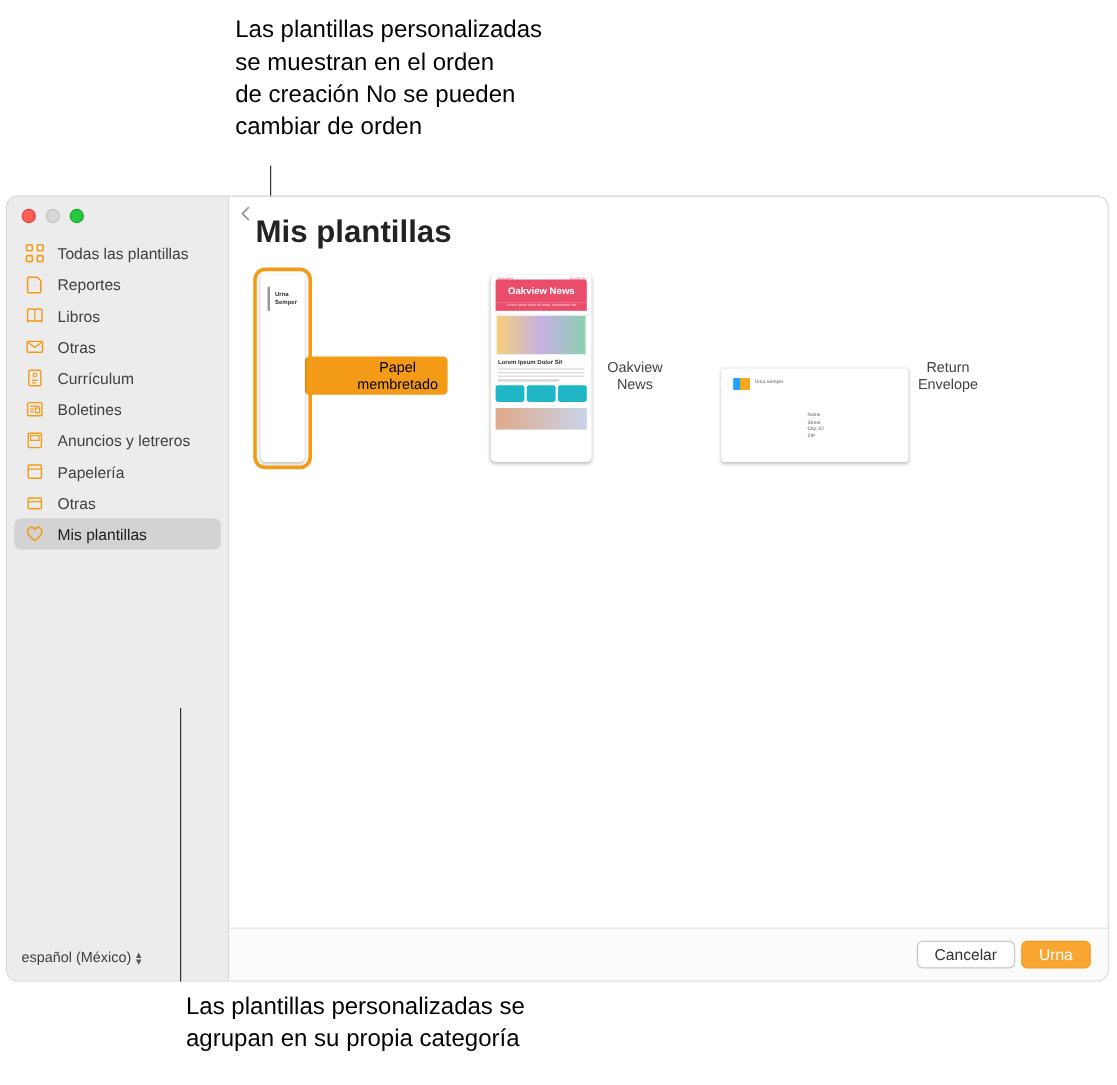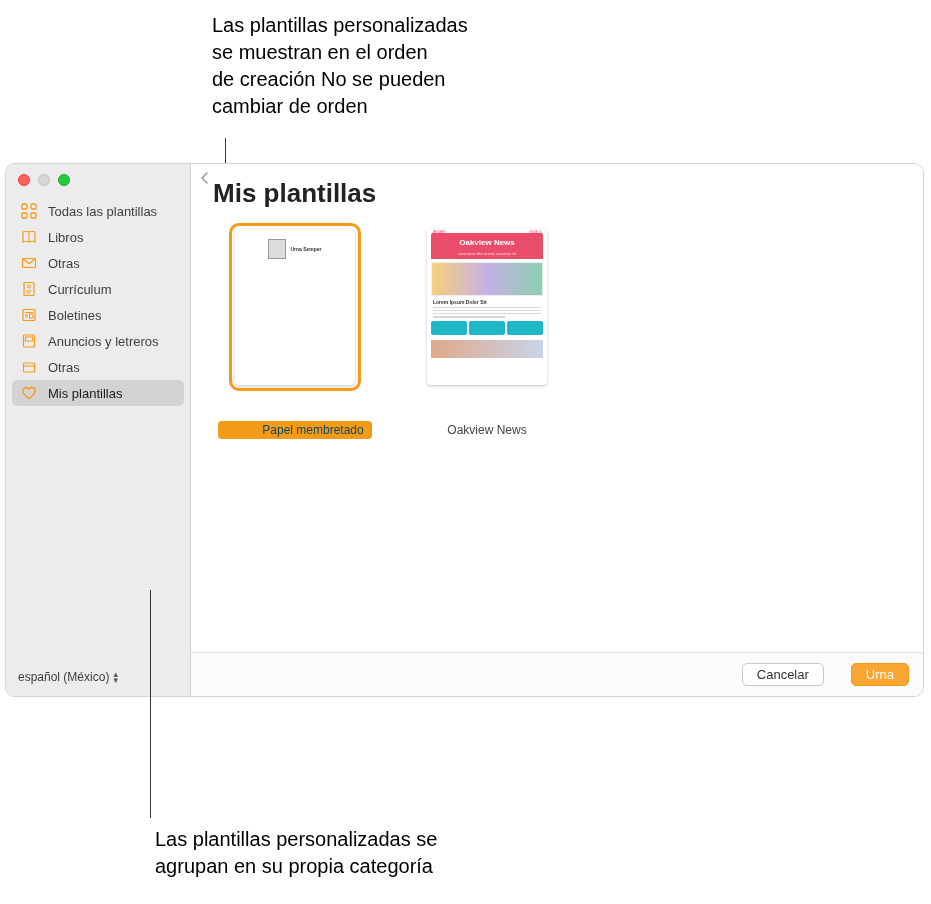--- a/index.html
+++ b/index.html
@@ -24,21 +24,21 @@
     position: absolute;
     background: #333;
   }
 
   
   .window {
     position: absolute;
     left: 5px;
     top: 163px;
     width: 919px;
-    height: 534px;
+    height: 655px;
     border: 1px solid #d5d5d5;
     border-radius: 10px;
     display: flex;
     overflow: hidden;
     box-shadow: 0 0 0 0.5px rgba(0,0,0,0.04);
   }
 
   
   .sidebar {
     width: 185px;
@@ -123,24 +123,23 @@
   }
 
   .templates-row {
     display: flex;
     gap: 36px;
     padding: 10px 26px;
     align-items: flex-start;
   }
   .template-item {
     display: flex;
-    flex-direction: column;
+    flex-direction: row;
     align-items: center;
     width: 156px;
-    gap: 24px;
   }
   .thumb-wrap {
     width: 120px;
     height: 156px;
     border-radius: 4px;
     position: relative;
     background:#fff;
     box-shadow: 0 1px 3px rgba(0,0,0,0.25);
   }
   .thumb-wrap.selected {
@@ -151,21 +150,21 @@
   .tlabel {
     margin-top: 12px;
     font-size: 12px;
     color: #444;
     text-align: center;
     padding: 2px 8px;
     border-radius: 4px;
   }
   .tlabel.selected {
     background: #f39b17;
-    color: #0c4a6e;
+    color: #000000;
     padding-left: 44px;
   }
 
   
   .thumb1-inner {
     position:absolute; inset:10px 10px 10px 10px;
     display:flex; flex-direction:column; gap:4px;
     font-size: 3.5px; color:#666; line-height:1.2;
   }
   .thumb1-head { display:flex; align-items:center; gap:4px; justify-content:center; margin-bottom:6px;}
@@ -200,21 +199,21 @@
   .thumb3-addr { position:absolute; top:36px; left:72px; font-size:4px; color:#555; line-height:1.4;}
   .template-item.envelope { width: 170px; }
   .template-item.envelope .thumb-outer { height:156px; display:flex; align-items:flex-end; }
 
   
   .footer {
     border-top: 1px solid #e2e2e2;
     padding: 10px 14px;
     display:flex;
     justify-content:flex-end;
-    gap:27px;
+    gap:5px;
     background:#fbfbfb;
   }
   .btn {
     font-size: 13px;
     padding: 3px 14px;
     border-radius: 5px;
     cursor: default;
     border: 1px solid #c8c8c8;
     background: #fff;
     color:#333;
@@ -223,21 +222,21 @@
     background: #f8a531;
     border-color: #f29a1e;
     color: #fff;
     font-weight: 500;
   }
   .content-area { flex:1; overflow:auto; }
 </style>
 </head>
 <body>
 
-<div class="callout" style="left:212px; top:12px;">Las plantillas personalizadas
+<div class="callout" style="left:196px; top:12px;">Las plantillas personalizadas
 se muestran en el orden
 de creación No se pueden
 cambiar de orden</div>
 <div class="callout-line" style="left:225px; top:138px; width:1px; height:180px;"></div>
 <div class="callout-line" style="left:225px; top:318px; width:25px; height:1px;"></div>
 
 <div class="window">
 
   <div class="sidebar">
     <div class="titlebar-controls">
@@ -257,20 +256,28 @@
                 <rect x="1" y="10" width="5" height="5" rx="1"></rect>
                 <rect x="10" y="10" width="5" height="5" rx="1"></rect>
               </g>
             </svg>
         </span>
         <span>Todas las plantillas</span>
       </div>
 
 
 
+      <div class="sidebar-item">
+        <span class="icn">
+          <svg width="16" height="16" viewBox="0 0 16 16">
+              <path d="M3 2h7l3 3v9a1 1 0 0 1-1 1H3a1 1 0 0 1-1-1V3a1 1 0 0 1 1-1z" fill="none" stroke="#f39b17" stroke-width="1.3"></path>
+            </svg>
+        </span>
+        <span>Reportes</span>
+      </div>
 
       <div class="sidebar-item">
         <span class="icn">
           <svg width="16" height="16" viewBox="0 0 16 16">
               <path d="M2 3c2-1 4-1 6 0 2-1 4-1 6 0v10c-2-1-4-1-6 0-2-1-4-1-6 0V3z" fill="none" stroke="#f39b17" stroke-width="1.2"></path>
               <line x1="8" y1="3" x2="8" y2="13" stroke="#f39b17" stroke-width="1"></line>
             </svg>
         </span>
         <span>Libros</span>
       </div>
@@ -313,20 +320,29 @@
       <div class="sidebar-item">
         <span class="icn">
           <svg width="16" height="16" viewBox="0 0 16 16">
               <rect x="2.5" y="2" width="11" height="12" rx="1" fill="none" stroke="#f39b17" stroke-width="1.2"></rect>
               <rect x="4.5" y="4" width="7" height="4" fill="none" stroke="#f39b17" stroke-width="1"></rect>
             </svg>
         </span>
         <span>Anuncios y letreros</span>
       </div>
 
+      <div class="sidebar-item">
+        <span class="icn">
+          <svg width="16" height="16" viewBox="0 0 16 16">
+              <rect x="2.5" y="2.5" width="11" height="11" rx="1" fill="none" stroke="#f39b17" stroke-width="1.2"></rect>
+              <line x1="2.5" y1="6" x2="13.5" y2="6" stroke="#f39b17" stroke-width="1"></line>
+            </svg>
+        </span>
+        <span>Papelería</span>
+      </div>
 
 
       <div class="sidebar-item">
         <span class="icn">
           <svg width="16" height="16" viewBox="0 0 16 16">
               <rect x="2.5" y="4" width="11" height="9" rx="1" fill="none" stroke="#f39b17" stroke-width="1.2"></rect>
               <line x1="2.5" y1="7" x2="13.5" y2="7" stroke="#f39b17" stroke-width="1"></line>
             </svg>
         </span>
         <span>Otras</span>
@@ -422,20 +438,30 @@
                   <div class="thumb2-chip"></div>
                   <div class="thumb2-chip"></div>
                   <div class="thumb2-chip"></div>
                 </div>
               <div class="thumb2-photo2"></div>
             </div>
           </div>
           <div class="tlabel">Oakview News</div>
         </div>
 
+        <div class="template-item envelope">
+          <div class="thumb-outer">
+            <div class="thumb3-wrap">
+              <div class="thumb3-stamp"></div>
+              <div class="thumb3-sender">Urna Semper</div>
+              <div class="thumb3-addr">Name<br>Street<br>City, ST<br>ZIP</div>
+            </div>
+          </div>
+          <div class="tlabel">Return Envelope</div>
+        </div>
 
       </div>
     </div>
 
     <div class="footer">
       <button class="btn">Cancelar</button>
       <button class="btn primary">Urna</button>
     </div>
   </div>
 

